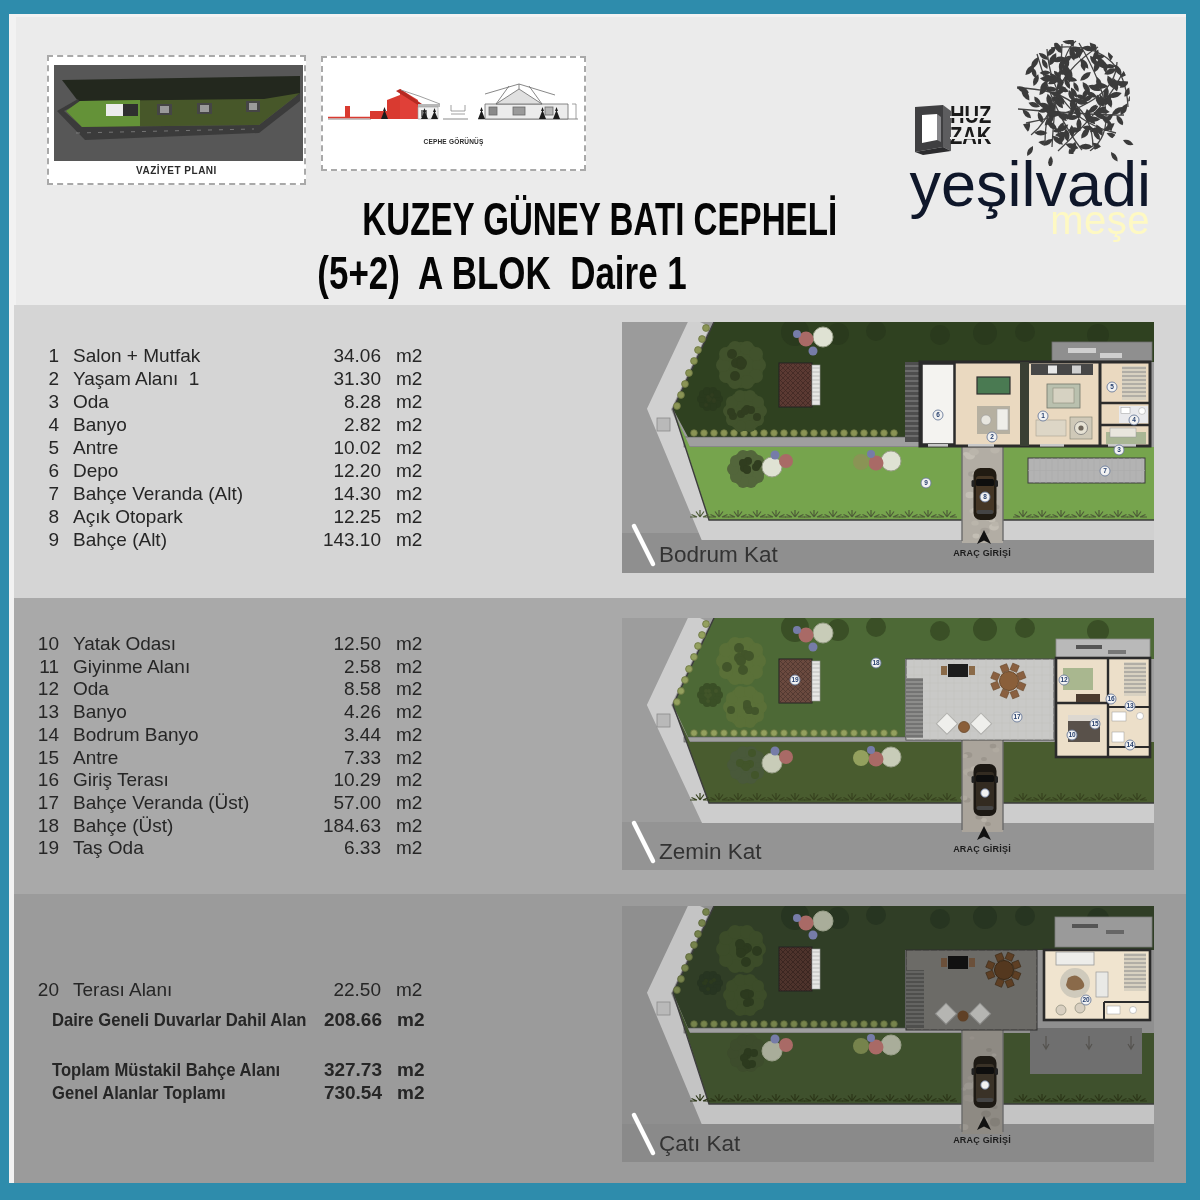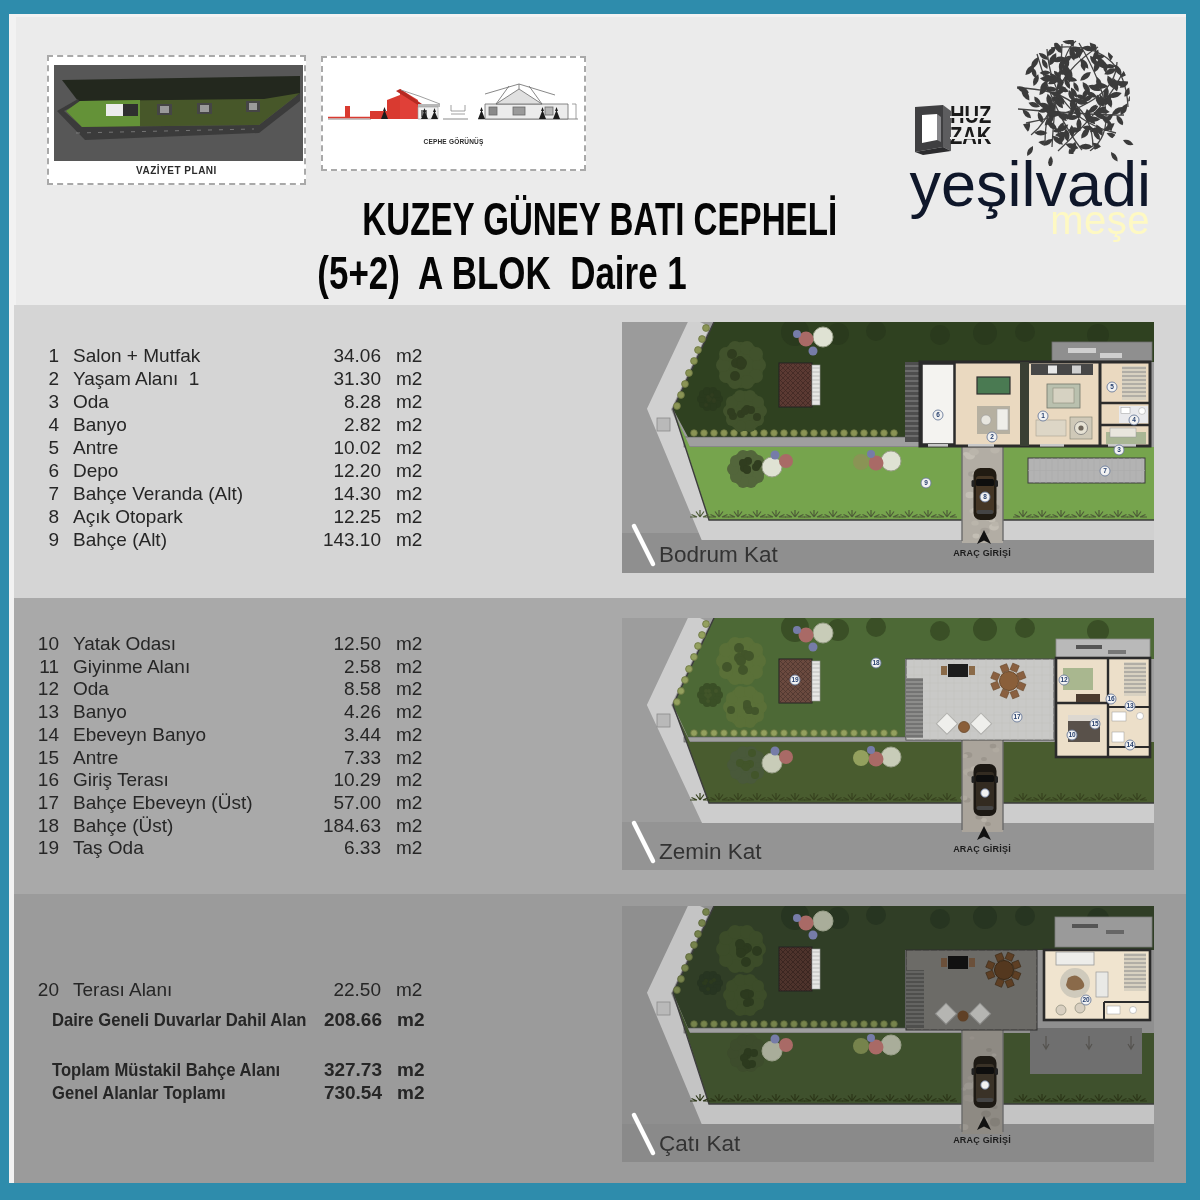--- a/index.html
+++ b/index.html
@@ -381,42 +381,42 @@
 
 <div class="trow" style="top:701.1px">
       <span class="tn">13</span>
       <span class="tname">Banyo</span>
       <span class="tval">4.26</span>
       <span class="tm2">m2</span>
     </div>
 
 <div class="trow" style="top:723.8px">
       <span class="tn">14</span>
-      <span class="tname">Ebeveyn Banyo</span>
+      <span class="tname">Bodrum Banyo</span>
       <span class="tval">3.44</span>
       <span class="tm2">m2</span>
     </div>
 
 <div class="trow" style="top:746.5px">
       <span class="tn">15</span>
       <span class="tname">Antre</span>
       <span class="tval">7.33</span>
       <span class="tm2">m2</span>
     </div>
 
 <div class="trow" style="top:769.2px">
       <span class="tn">16</span>
       <span class="tname">Giriş Terası</span>
       <span class="tval">10.29</span>
       <span class="tm2">m2</span>
     </div>
 
 <div class="trow" style="top:791.9px">
       <span class="tn">17</span>
-      <span class="tname">Bahçe Ebeveyn (Üst)</span>
+      <span class="tname">Bahçe Veranda (Üst)</span>
       <span class="tval">57.00</span>
       <span class="tm2">m2</span>
     </div>
 
 <div class="trow" style="top:814.6px">
       <span class="tn">18</span>
       <span class="tname">Bahçe (Üst)</span>
       <span class="tval">184.63</span>
       <span class="tm2">m2</span>
     </div>

